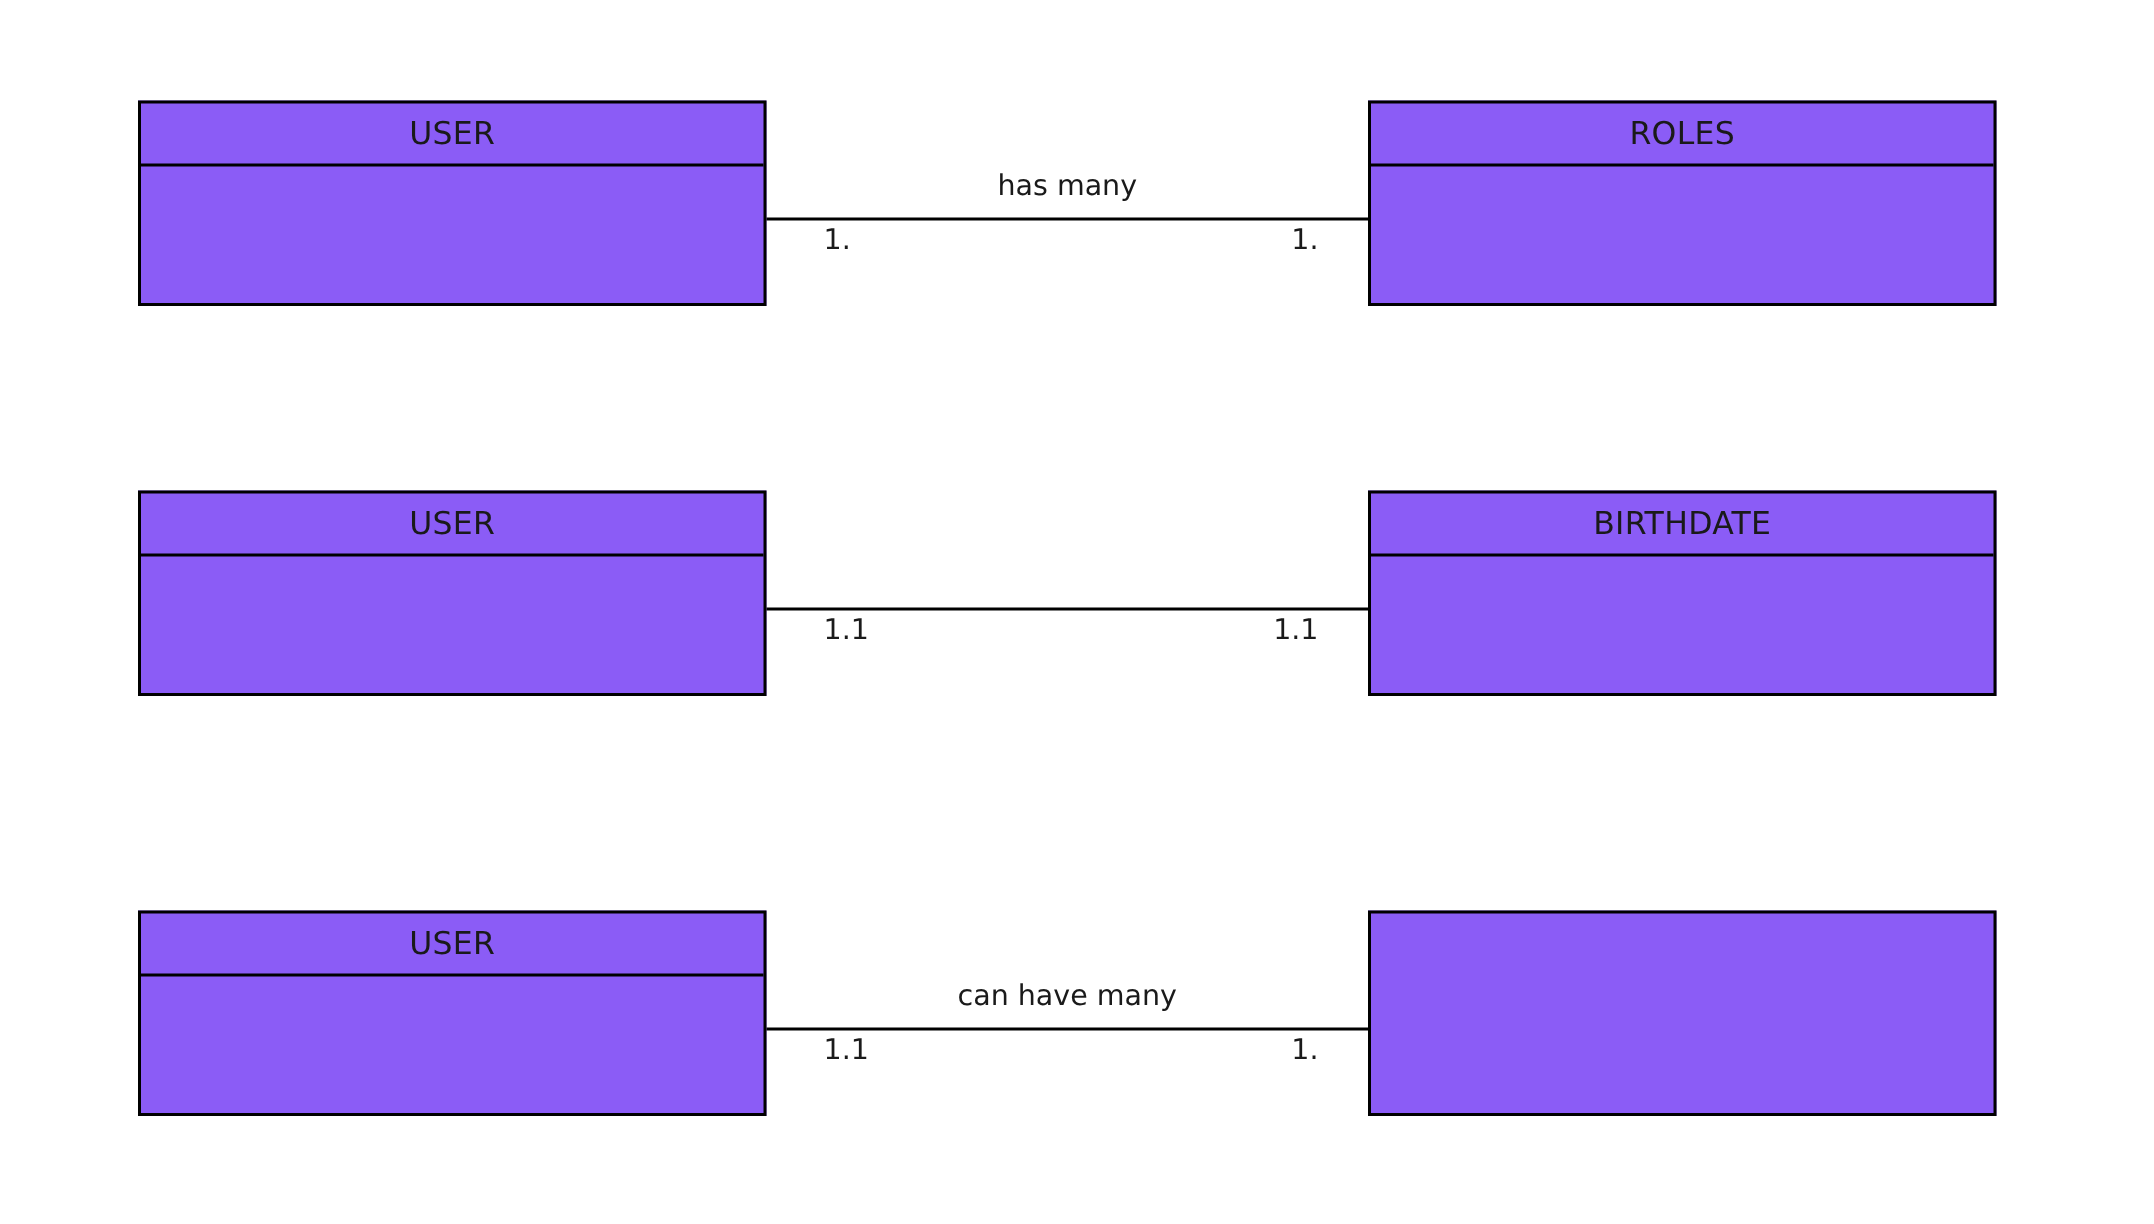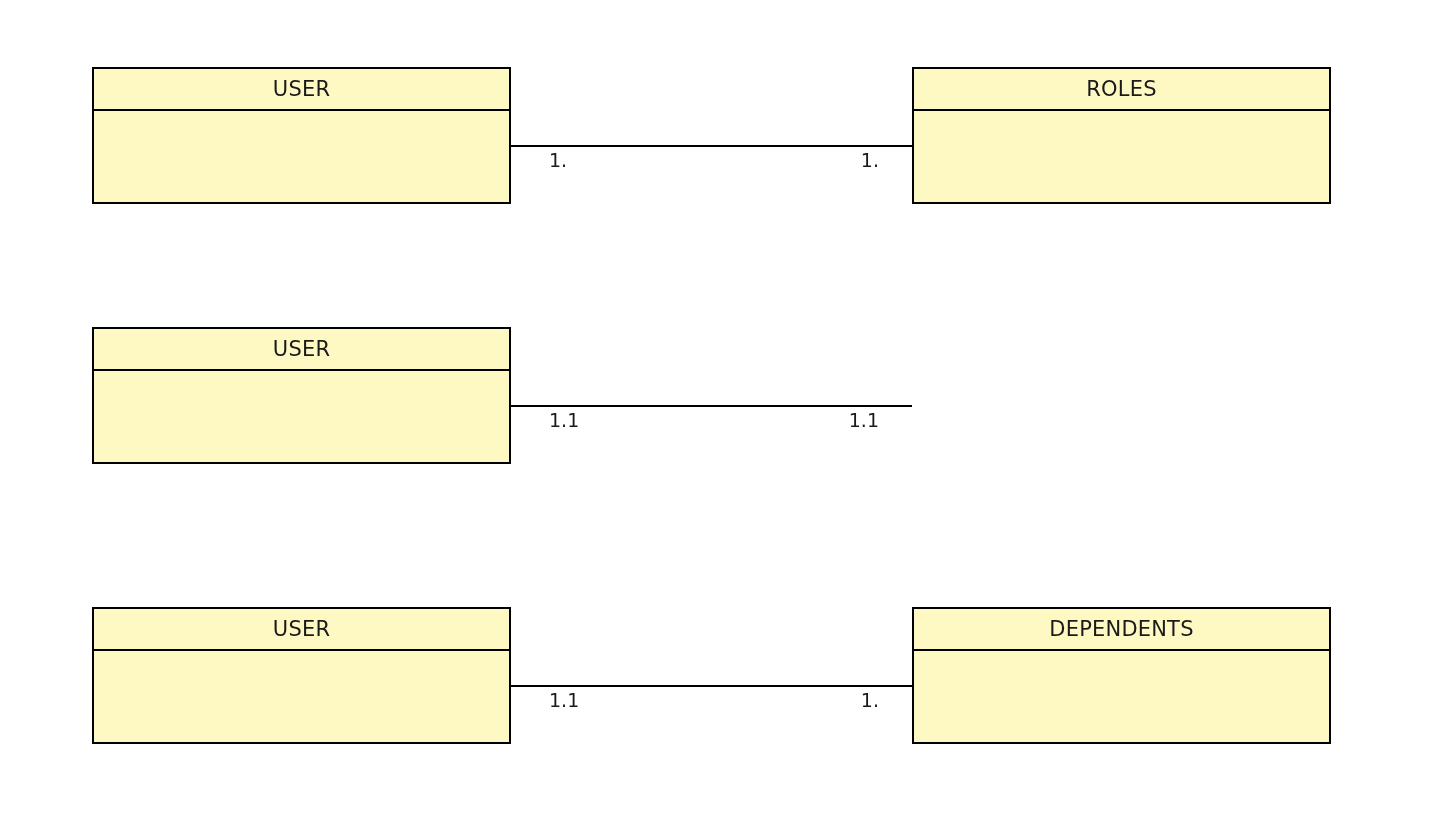--- a/index.html
+++ b/index.html
@@ -30,21 +30,21 @@
   }
 
   
   .entity {
     position: absolute;
     top: 0;
     width: 419px;
     height: 137px;
     box-sizing: border-box;
     border: 2px solid #000000;
-    background: #fef9c3;
+    background: #8b5cf6;
     display: flex;
     flex-direction: column;
   }
   .entity-left  { left: 92px; }
   .entity-right { left: 912px; text-align: center; }
 
   .entity-header {
     height: 42px;
     box-sizing: border-box;
     border-bottom: 2px solid #000000;
@@ -105,20 +105,21 @@
 
   <div class="rel-row" style="top:67px;">
 
     <div class="entity entity-left">
       <div class="entity-header">
         <span class="entity-title">USER</span>
       </div>
       <div class="entity-body"></div>
     </div>
 
+    <div class="rel-label">has many</div>
 
     <div class="connector"></div>
 
     <div class="cardinality cardinality-left">1.</div>
 
     <div class="cardinality cardinality-right">1.</div>
 
     <div class="entity entity-right">
       <div class="entity-header">
         <span class="entity-title">ROLES</span>
@@ -137,41 +138,45 @@
       <div class="entity-body"></div>
     </div>
 
 
     <div class="connector"></div>
 
     <div class="cardinality cardinality-left">1.1</div>
 
     <div class="cardinality cardinality-right">1.1</div>
 
+    <div class="entity entity-right">
+      <div class="entity-header">
+        <span class="entity-title">BIRTHDATE</span>
+      </div>
+      <div class="entity-body"></div>
+    </div>
 
   </div>
 
   <div class="rel-row" style="top:607px;">
 
     <div class="entity entity-left">
       <div class="entity-header">
         <span class="entity-title">USER</span>
       </div>
       <div class="entity-body"></div>
     </div>
 
+    <div class="rel-label">can have many</div>
 
     <div class="connector"></div>
 
     <div class="cardinality cardinality-left">1.1</div>
 
     <div class="cardinality cardinality-right">1.</div>
 
     <div class="entity entity-right">
-      <div class="entity-header">
-        <span class="entity-title">DEPENDENTS</span>
-      </div>
       <div class="entity-body"></div>
     </div>
 
   </div>
 
 </div>
 
 </body></html>

